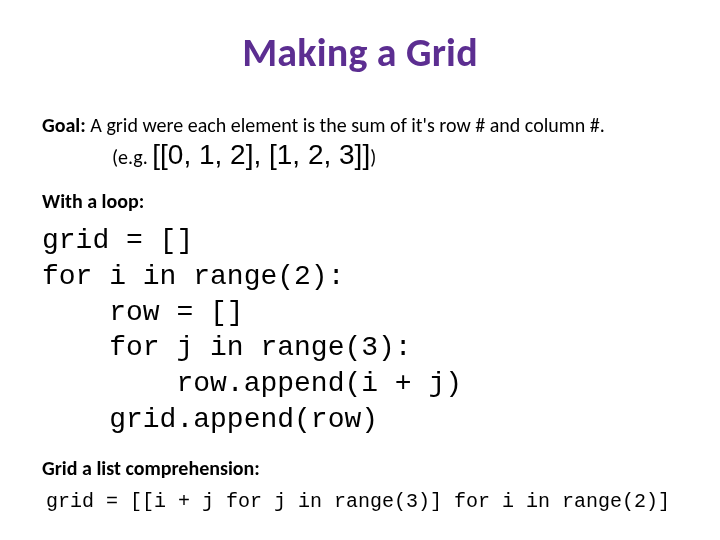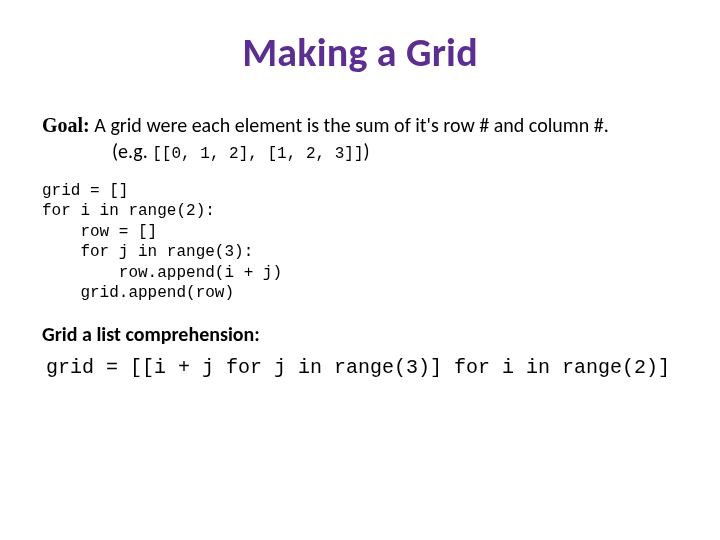--- a/index.html
+++ b/index.html
@@ -24,41 +24,40 @@
     color: #5c2e91;
     margin: 10px 0 36px 0;
     letter-spacing: 0.2px;
   }
   .goal-line {
     font-size: 20px;
     margin: 0 0 2px 0;
   }
   .goal-label {
     font-weight: 700;
-    font-family: Liberation Serif, serif;
   }
   .example-line {
     font-size: 20px;
     margin: 0 0 18px 0;
     padding-left: 70px;
   }
   .eg {
   }
   .mono {
-    font-family: Liberation Mono, monospace;
-    font-size: 16px;
+    font-family: Liberation Sans, sans-serif;
+    font-size: 28px;
   }
   .section-label {
     font-weight: 700;
     font-size: 20px;
     margin: 6px 0 10px 0;
   }
   .code-block {
     font-family: "Courier New", Courier, monospace;
-    font-size: 16px;
+    font-size: 28px;
     line-height: 1.28;
     white-space: pre;
     margin: 2px 0 18px 0;
   }
   .code-line-single {
     font-family: "Courier New", Courier, monospace;
     font-size: 20px;
     white-space: pre;
     margin: 4px;
   }
@@ -71,20 +70,21 @@
   <h1 class="title">Making a Grid</h1>
 
   <p class="goal-line">
     <span class="goal-label">Goal:</span><span> A grid were each element is the sum of it's row # and column #.</span>
   </p>
 
   <p class="example-line">
     <span class="eg">(e.g. </span><span class="mono">[[0, 1, 2], [1, 2, 3]]</span><span>)</span>
   </p>
 
+  <p class="section-label">With a loop:</p>
 
   <pre class="code-block">grid = []
 for i in range(2):
     row = []
     for j in range(3):
         row.append(i + j)
     grid.append(row)</pre>
 
   <p class="section-label">Grid a list comprehension:</p>
 

